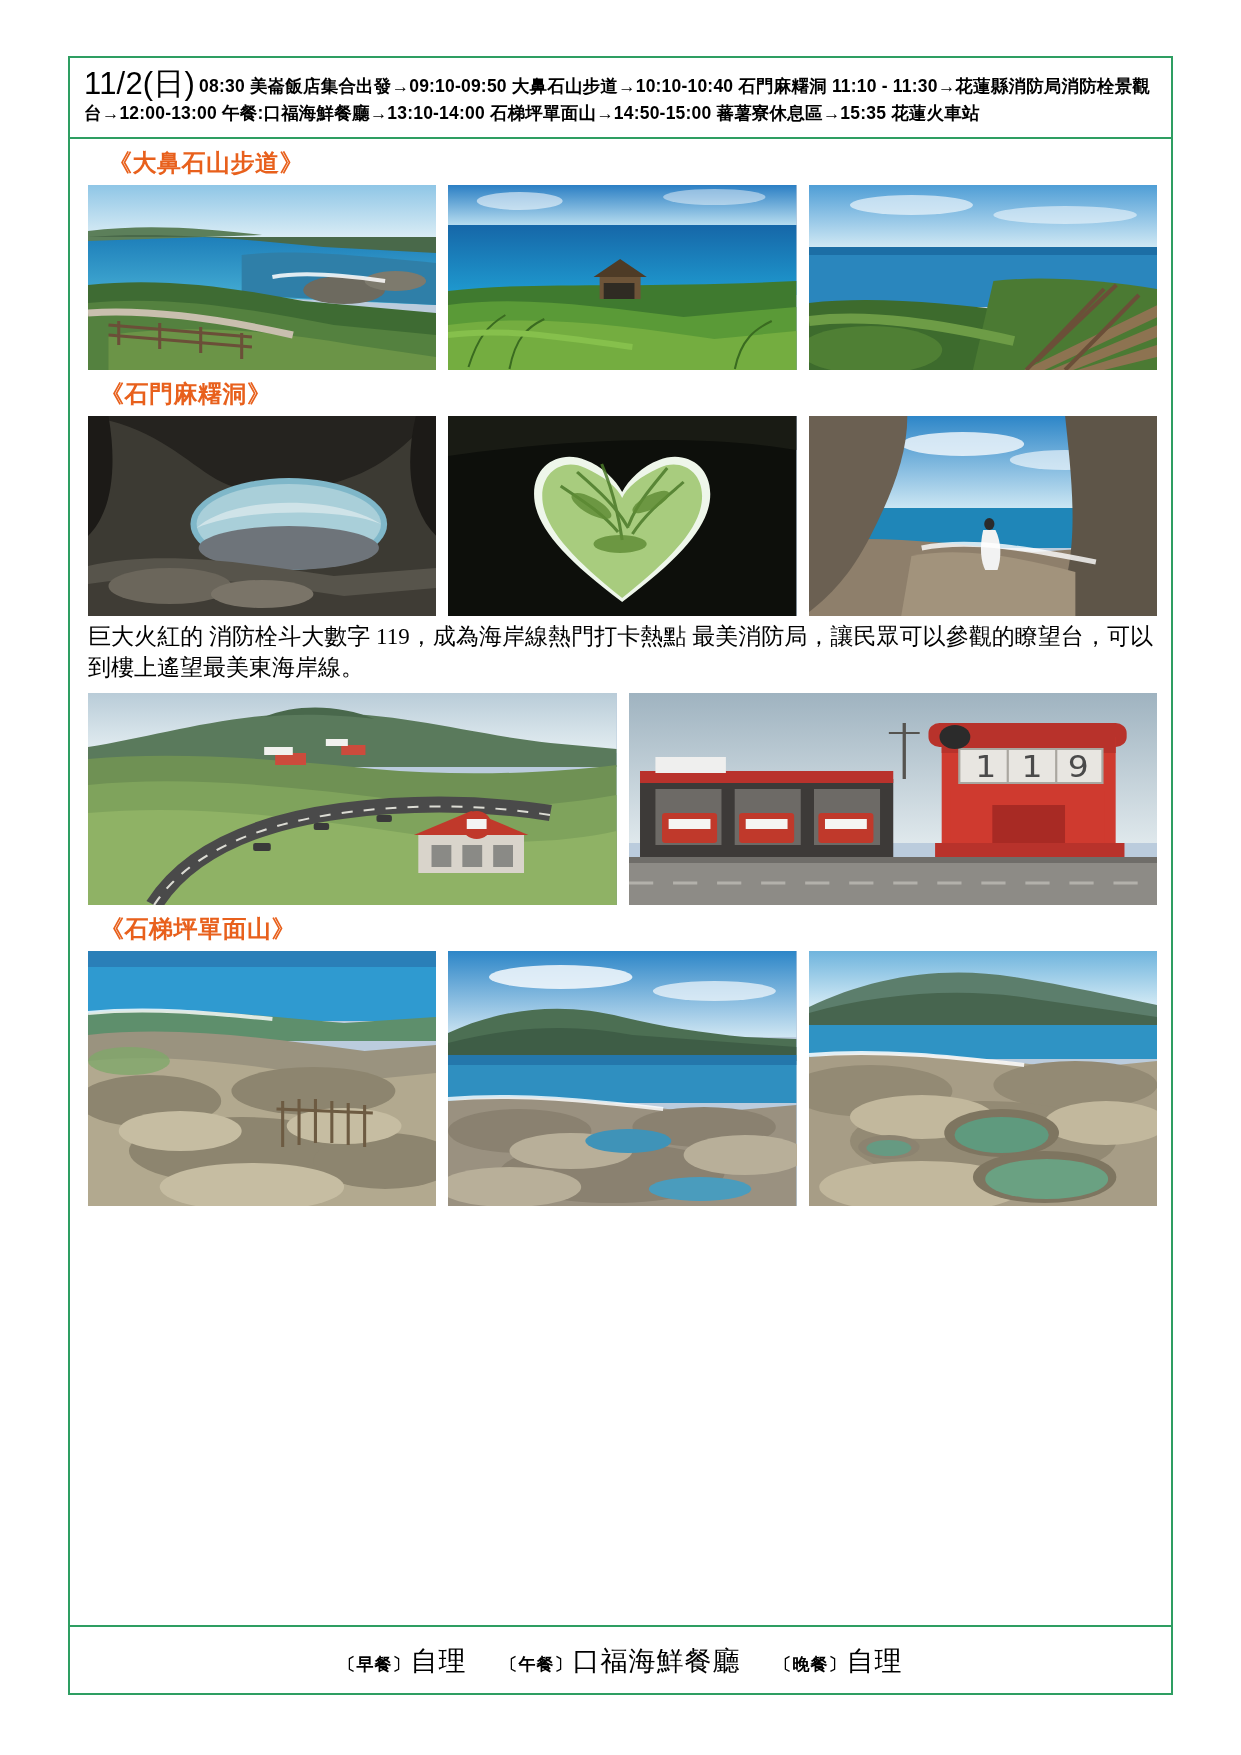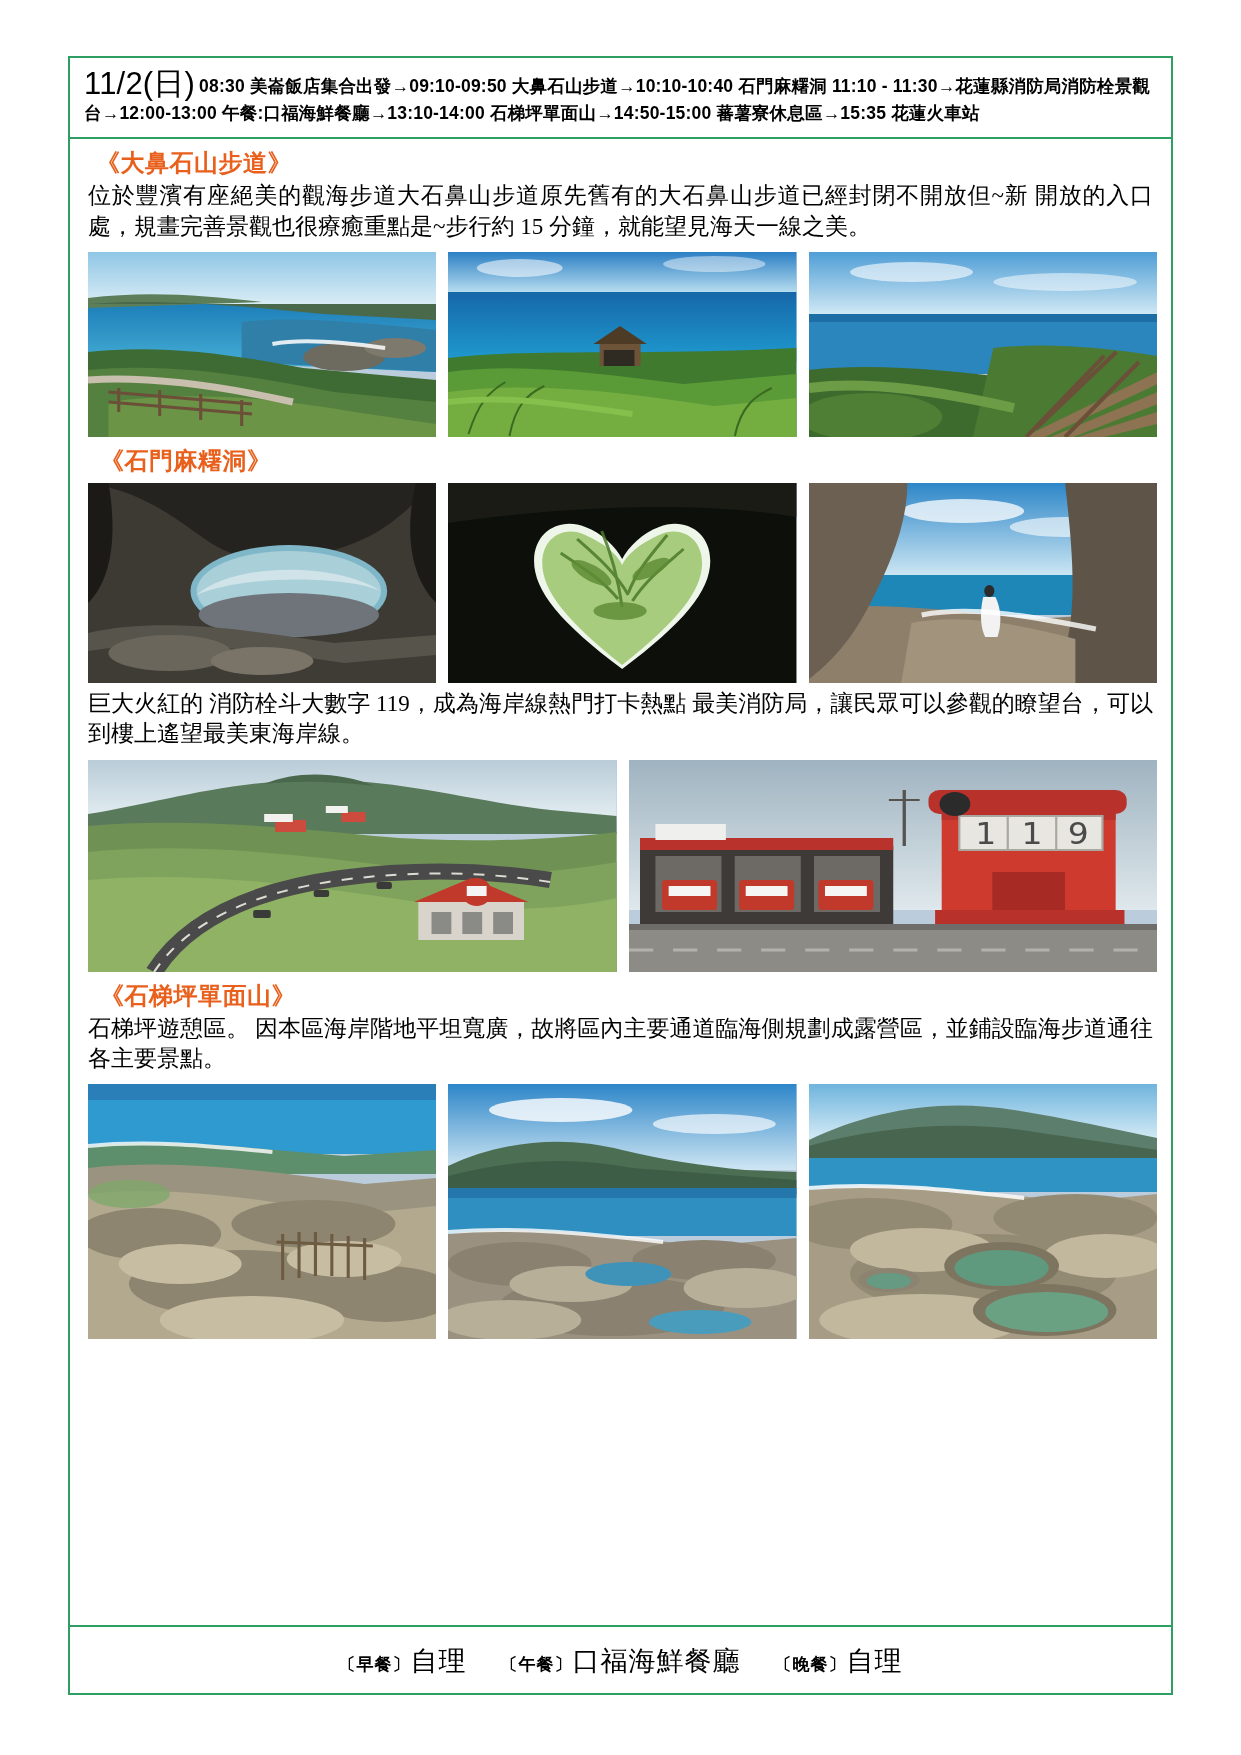--- a/index.html
+++ b/index.html
@@ -54,21 +54,21 @@
     flex-direction: column;
   }
   .sec-title {
     color: #e8601c;
     font-size: 24px;
     font-weight: bold;
     font-family: "Liberation Serif", serif;
     margin: 2px 0 2px 14px;
     letter-spacing: 0.5px;
   }
-  .sec-title.first { margin-left: 10px; }
+  .sec-title.first { margin-left: 22px; }
   .para {
     font-size: 23px;
     line-height: 1.32;
     margin: 0 4px 6px 2px;
     text-align: justify;
   }
   
   .photo-row {
     display: flex;
     gap: 12px;
@@ -102,21 +102,20 @@
 <div class="page">
   <div class="doc-frame">
 
     <div class="itinerary">
       <span class="date">11/2(日)</span><span>08:30 美崙飯店集合出發→09:10-09:50 大鼻石山步道→10:10-10:40 石門麻糬洞 11:10 - 11:30→花蓮縣消防局消防栓景觀台→12:00-13:00 午餐:口福海鮮餐廳→13:10-14:00 石梯坪單面山→14:50-15:00 蕃薯寮休息區→15:35 花蓮火車站</span>
     </div>
 
     <div class="body">
 
       <div class="sec-title first">《大鼻石山步道》</div>
-      <div class="para">位於豐濱有座絕美的觀海步道大石鼻山步道原先舊有的大石鼻山步道已經封閉不開放但~新 開放的入口處，規畫完善景觀也很療癒重點是~步行約 15 分鐘，就能望見海天一線之美。</div>
 
       <div class="photo-row">
 
         <div class="photo h185">
           <svg viewBox="0 0 340 185" preserveAspectRatio="none" width="100%" height="100%">
             <defs>
               <linearGradient id="g1sky" x1="0" y1="0" x2="0" y2="1">
                 <stop offset="0%" stop-color="#8fc6e6"></stop>
                   <stop offset="100%" stop-color="#d9ecf5"></stop>
               </linearGradient>
@@ -375,21 +374,20 @@
             <line x1="236" y1="40" x2="264" y2="40" stroke="#55534f" stroke-width="2"></line>
 
             <rect x="0" y="164" width="480" height="48" fill="#8d8b86"></rect>
             <rect x="0" y="164" width="480" height="6" fill="#6f6d69"></rect>
             <path d="M0 190 L480 190" stroke="#b3b1ab" stroke-width="3" stroke-dasharray="22 18"></path>
           </svg>
         </div>
       </div>
 
       <div class="sec-title">《石梯坪單面山》</div>
-      <div class="para">石梯坪遊憩區。 因本區海岸階地平坦寬廣，故將區內主要通道臨海側規劃成露營區，並鋪設臨海步道通往各主要景點。</div>
 
       <div class="photo-row">
 
         <div class="photo h255">
           <svg viewBox="0 0 340 255" preserveAspectRatio="none" width="100%" height="100%">
             <rect x="0" y="0" width="340" height="70" fill="#2f9ad0"></rect>
             <rect x="0" y="0" width="340" height="16" fill="#2a7fb8"></rect>
             <path d="M0 62 C80 54 160 64 250 72 L340 66 L340 90 L0 90 Z" fill="#5e8f6c"></path>
             <path d="M0 84 C90 74 180 88 270 100 L340 94 L340 255 L0 255 Z" fill="#9a937f"></path>
             <path d="M0 110 C80 100 170 116 260 130 L340 122 L340 255 L0 255 Z" fill="#b2a98f"></path>

